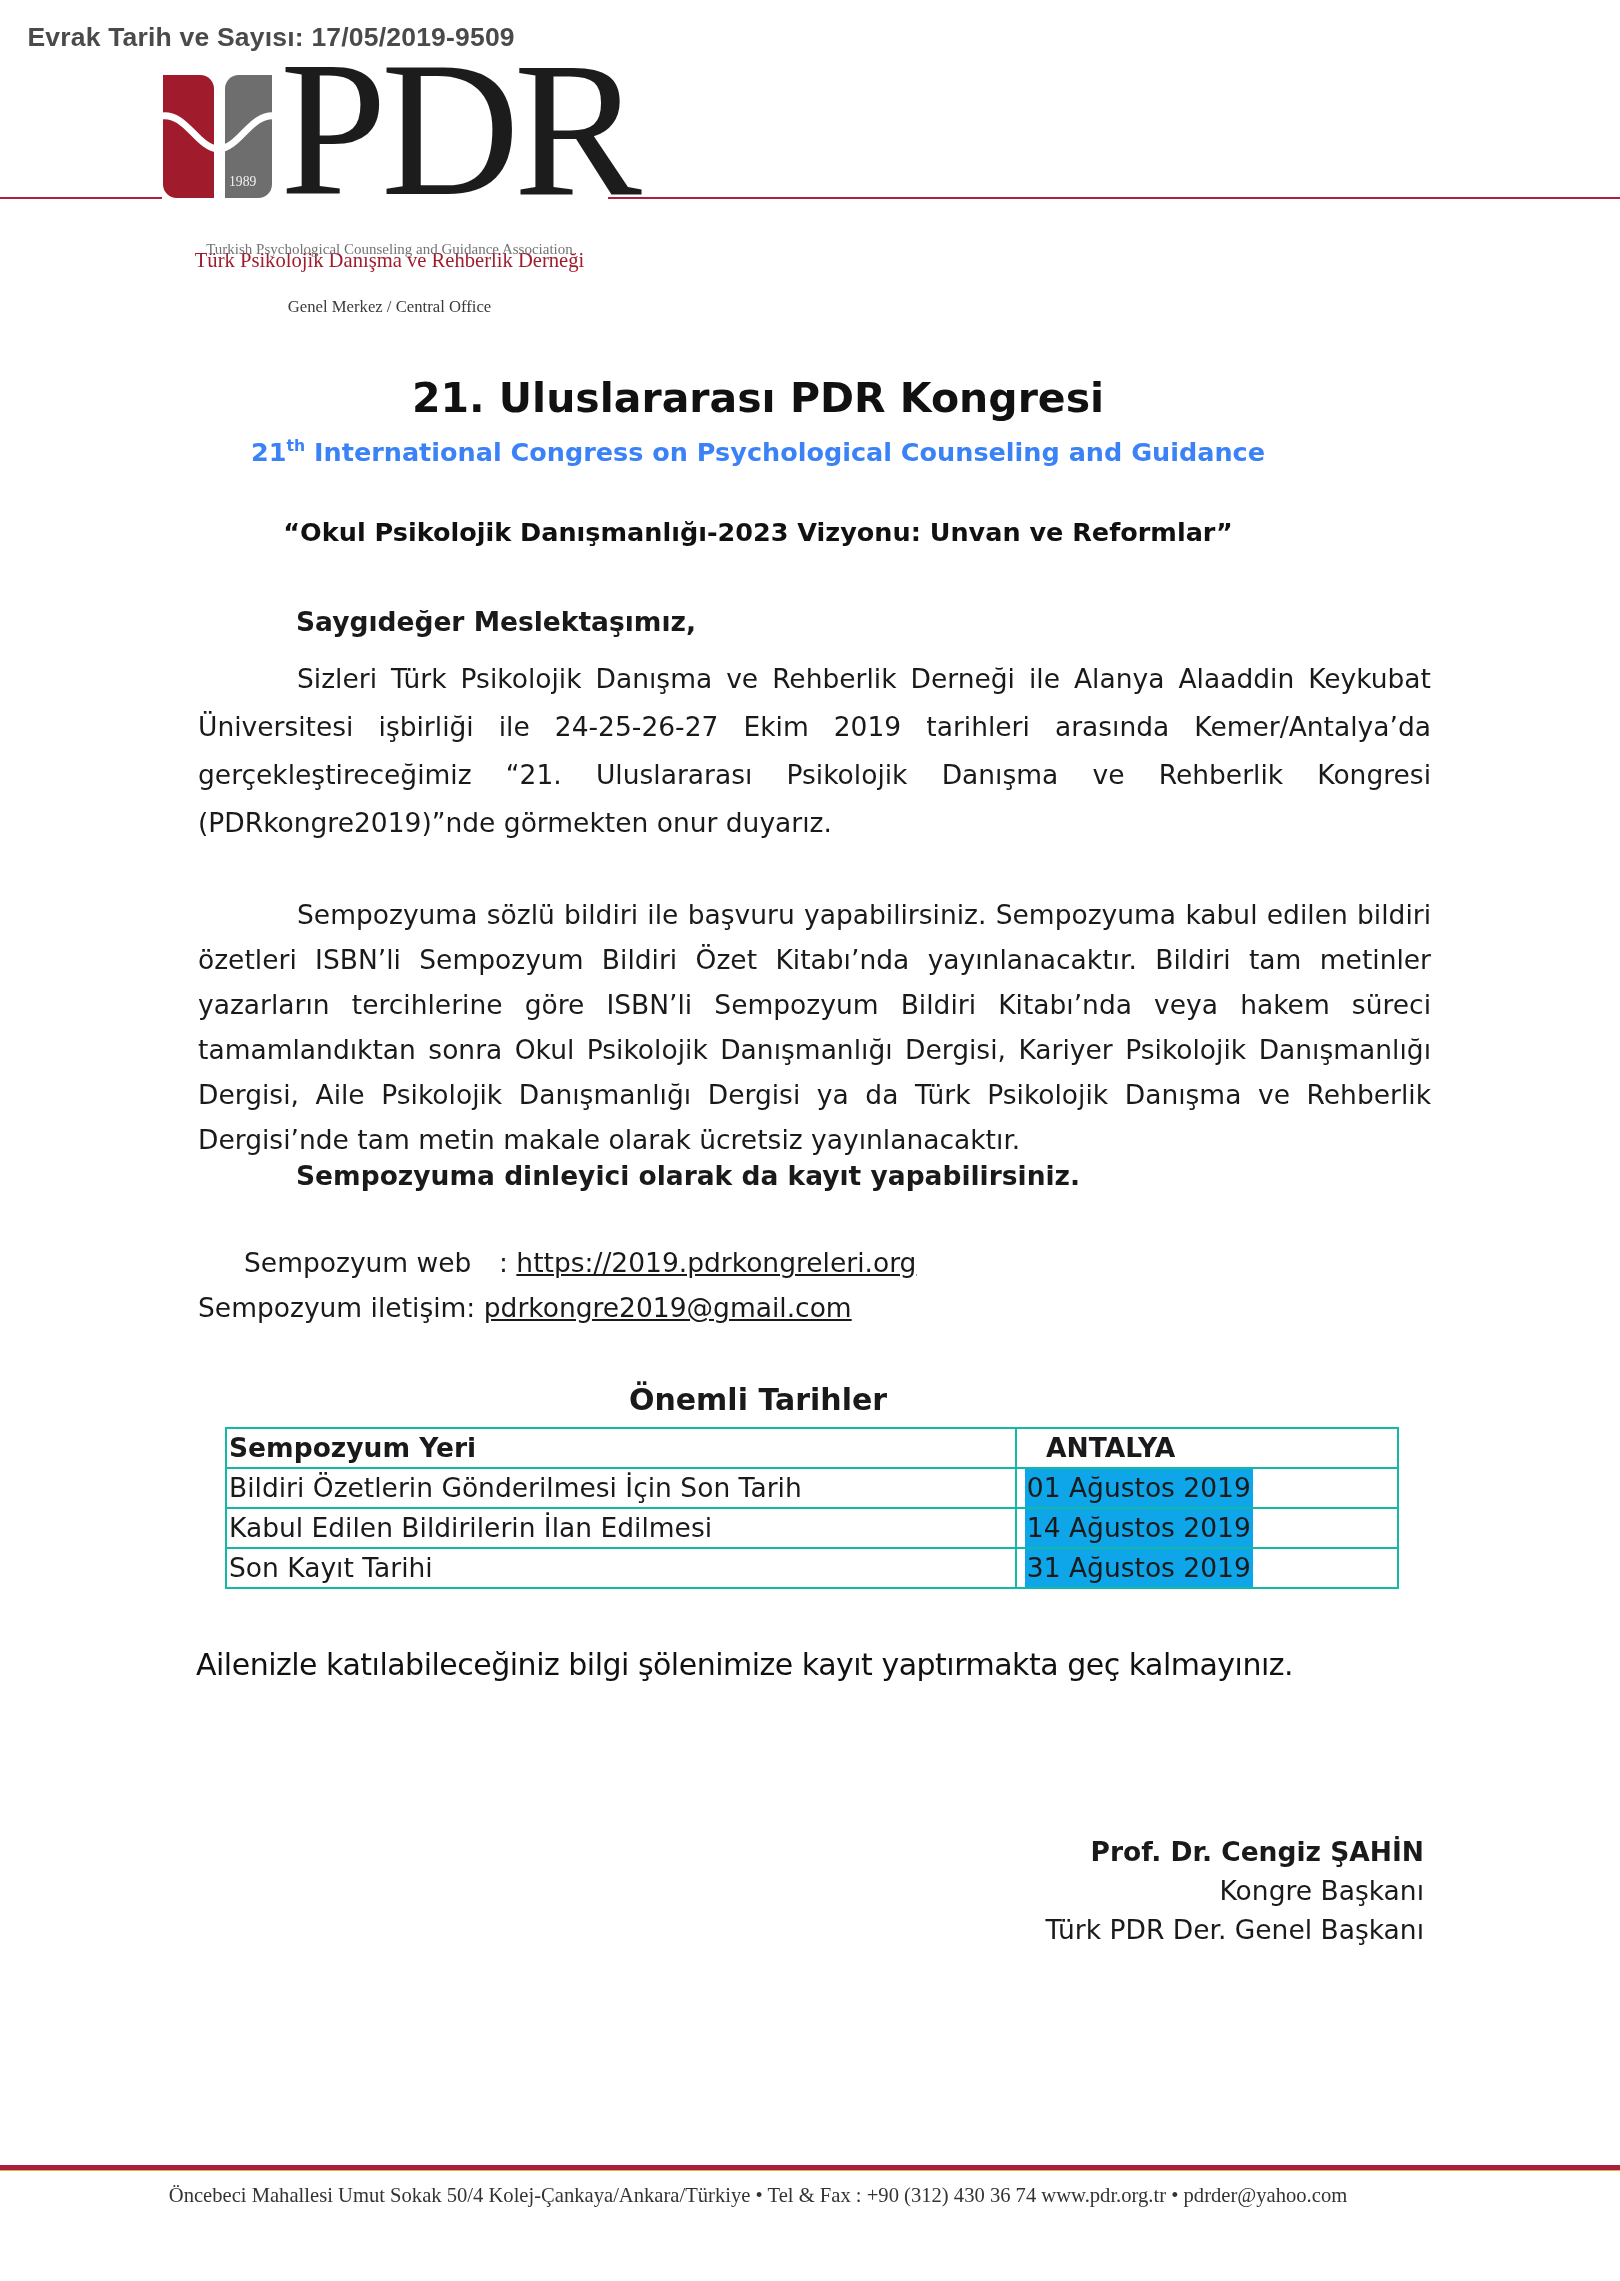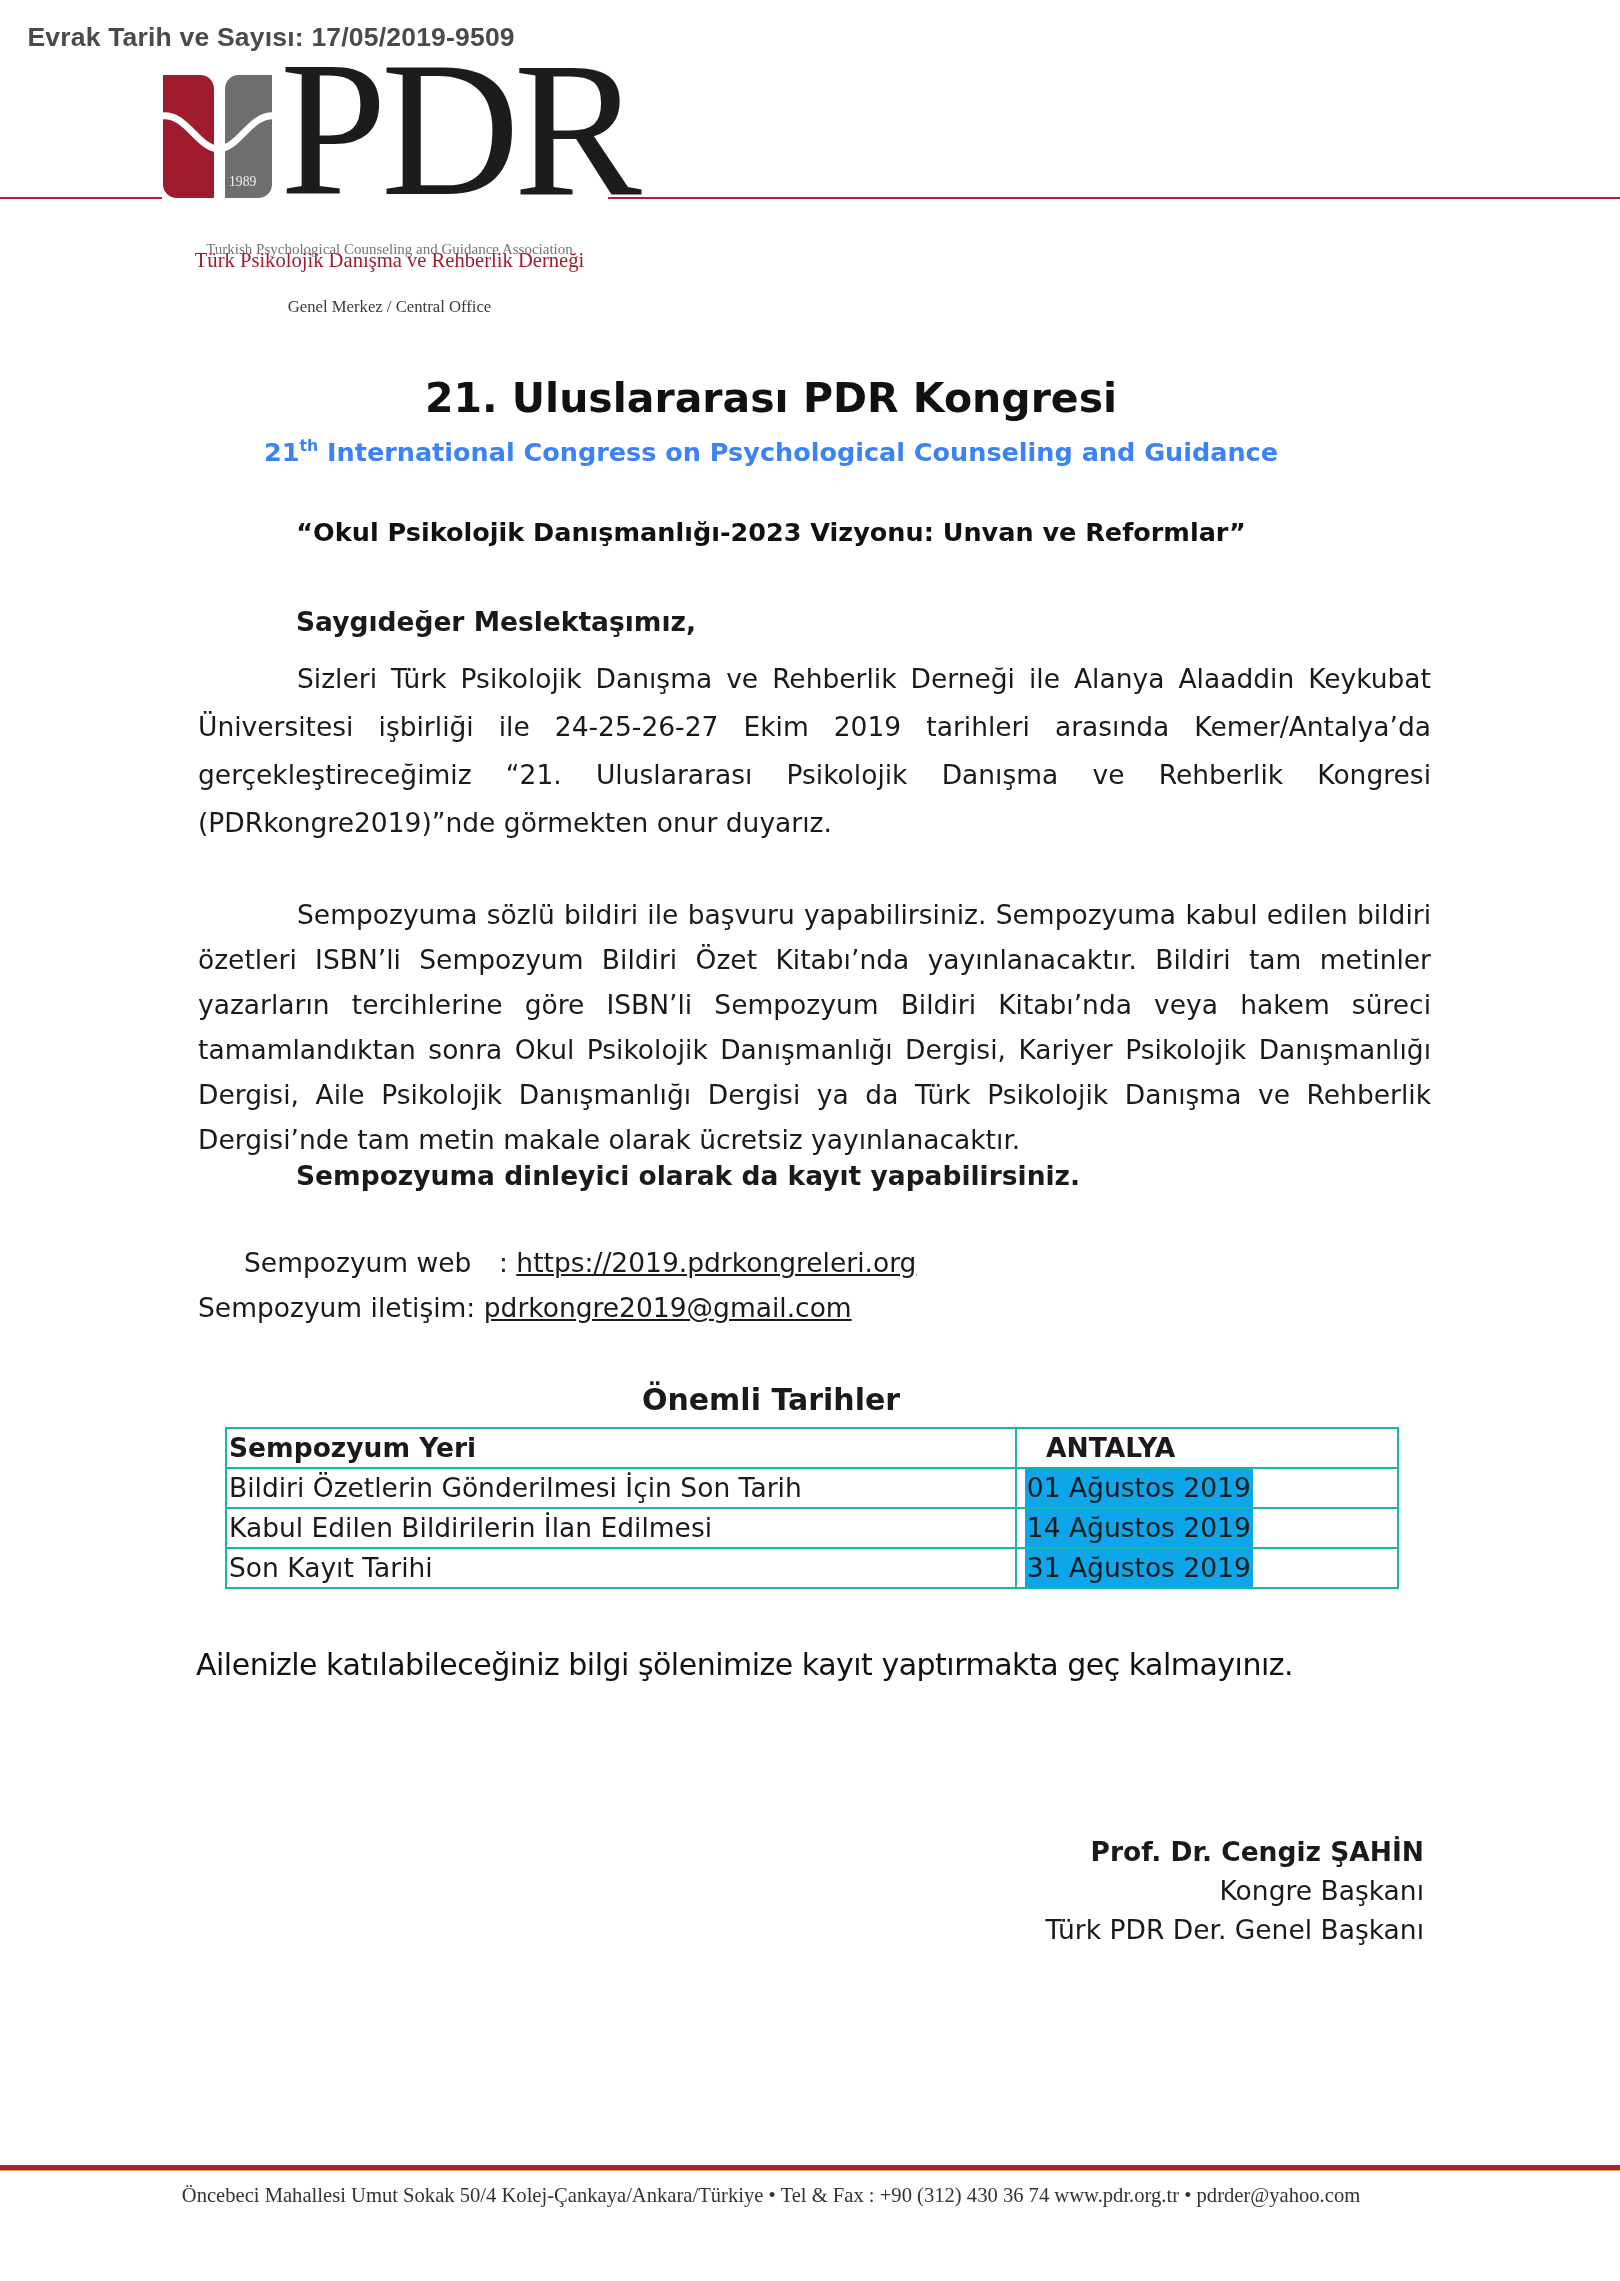--- a/index.html
+++ b/index.html
@@ -10,21 +10,21 @@
   .logo-gray { left:225px; top:75px; width:47px; height:123px; background:#6e6e6e; border-radius:13.7px 0 13.7px 0; }
   .logo-wave { left:157px; top:108px; width:123px; height:59px; }
   .logo-year { left:229px; top:174px; font-family:"Liberation Serif", serif; font-size:13.7px; color:#f0f0f0; }
   .logo-pdr { left:280px; top:51px; font-family:"Liberation Serif", serif; font-size:192px; line-height:157px; color:#1c1c1c; letter-spacing:-5.9px; }
   .hline-l { left:0; top:197px; width:162px; height:2px; background:#b0203c; }
   .hline-r { left:608px; top:197px; width:1012px; height:2px; background:#b0203c; }
   .assoc { left:137px; width:505px; text-align:center; font-family:"Liberation Serif", serif; }
   .assoc-tr { top:211px; font-size:20.6px; color:#a01c2c;margin-top:38px; }
   .assoc-en { top:241px; font-size:15px; color:#737373; }
   .assoc-office { top:270px; font-size:16.7px; color:#3a3a3a;margin-top:27px; }
-  .center { left:0; width:1516px; text-align:center;margin-left:13px; }
+  .center { left:0; width:1516px; text-align:center; }
   .title { top:374px; font-size:41px; font-weight:bold; color:#111; }
   .subtitle { top:436px; font-size:25.5px; font-weight:bold; color:#3b82f6; }
   .subtitle sup { font-size:15.7px; }
   .theme { top:517px; font-size:25.5px; font-weight:bold; color:#111; }
   .body-text { left:198px; width:1233px; font-size:26.5px; line-height:48px; color:#1a1a1a; text-align:justify; }
   .indent { text-indent:99px; }
   .greeting { left:296px; top:606px; font-size:26.5px; font-weight:bold; }
   .p1 { top:655px; }
   .p2 { top:892px; line-height:45px; }
   .p2b { left:296px; top:1160px; font-size:26.5px; font-weight:bold; }

